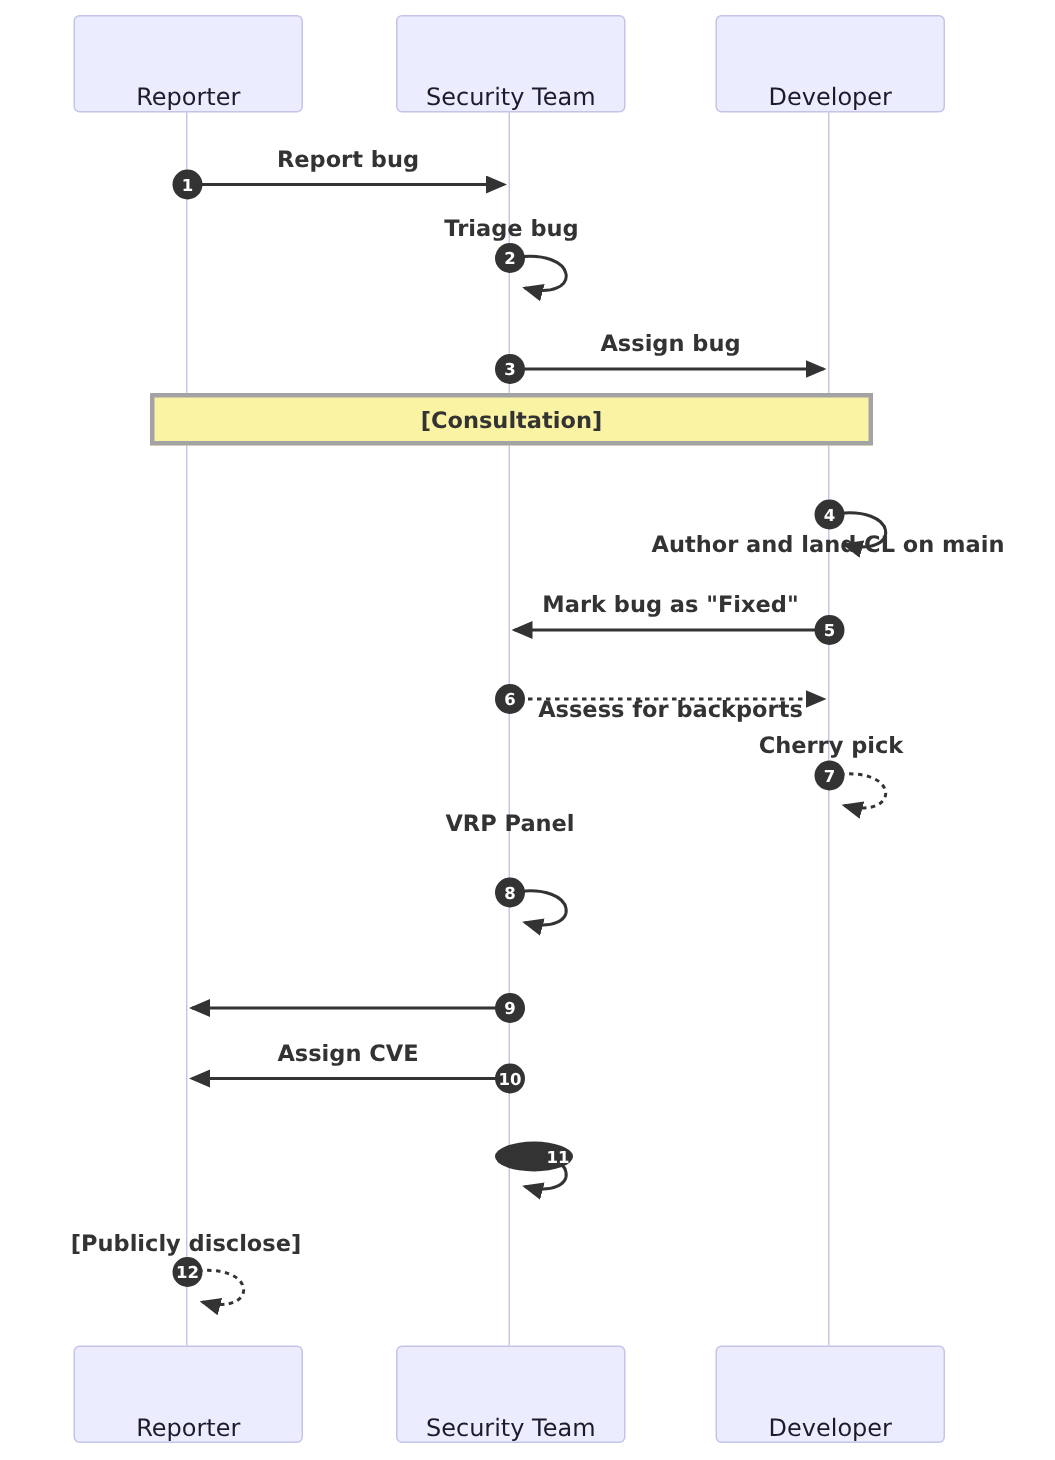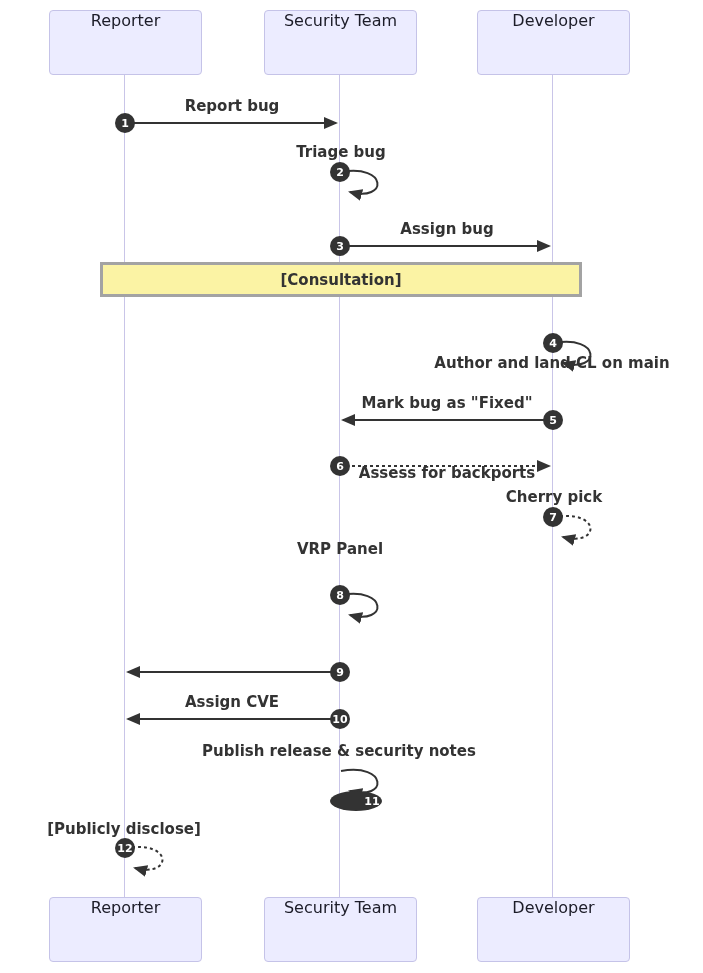--- a/index.html
+++ b/index.html
@@ -5,21 +5,21 @@
   html,body{margin:0;padding:0;background:#ffffff;}
   #canvas{
     position:relative;width:703px;height:973px;background:#ffffff;
     font-family:"DejaVu Sans","Liberation Sans",sans-serif;overflow:hidden;
   }
   .lifeline{position:absolute;width:1px;background:#c9c5e8;z-index:1;}
   #connectors{position:absolute;left:0;top:0;z-index:2;}
   .actor-box{
     position:absolute;width:151px;height:63px;background:#ececff;
     border:1px solid #c5c3e8;border-radius:4px;z-index:5;
-    display:flex;align-items:flex-start;justify-content:center;
+    display:flex;align-items:flex-end;justify-content:center;
     font-size:16px;color:#1c1c28;
   }
   .msg-label{
     position:absolute;transform:translateX(-50%);white-space:nowrap;
     font-size:15px;font-weight:700;color:#333333;z-index:4;line-height:18px;
   }
   .seq-badge{
     position:absolute;width:20px;height:20px;border-radius:50%;
     background:#333333;color:#ffffff;font-size:11px;font-weight:700;
     display:flex;align-items:center;justify-content:center;z-index:4;
@@ -86,29 +86,28 @@
 
   <div class="msg-label" style="left:232px;top:97px;">Report bug</div>
   <div class="msg-label" style="left:341px;top:143px;">Triage bug</div>
   <div class="msg-label" style="left:447px;top:220px;">Assign bug</div>
   <div class="msg-label" style="left:552px;top:316px;margin-top:38px;">Author and land CL on main</div>
   <div class="msg-label" style="left:447px;top:394px;">Mark bug as "Fixed"</div>
   <div class="msg-label" style="left:447px;top:440px;margin-top:24px;">Assess for backports</div>
   <div class="msg-label" style="left:554px;top:488px;">Cherry pick</div>
   <div class="msg-label" style="left:340px;top:540px;">VRP Panel</div>
   <div class="msg-label" style="left:232px;top:693px;">Assign CVE</div>
-  <div class="msg-label" style="left:339px;top:742px;">Publish release &amp; security notes</div>
   <div class="msg-label" style="left:124px;top:820px;">[Publicly disclose]</div>
 
   <div class="seq-badge" style="left:115px;top:113px;">1</div>
   <div class="seq-badge" style="left:330px;top:162px;">2</div>
   <div class="seq-badge" style="left:330px;top:236px;">3</div>
   <div class="seq-badge" style="left:543px;top:333px;">4</div>
   <div class="seq-badge" style="left:543px;top:410px;">5</div>
   <div class="seq-badge" style="left:330px;top:456px;">6</div>
   <div class="seq-badge" style="left:543px;top:507px;">7</div>
   <div class="seq-badge" style="left:330px;top:585px;">8</div>
   <div class="seq-badge" style="left:330px;top:662px;">9</div>
   <div class="seq-badge" style="left:330px;top:709px;">10</div>
-  <div class="seq-badge" style="left:330px;top:791px;padding-left:32px;">11</div>
+  <div class="seq-badge" style="left:330px;top:761px;padding-left:32px;">11</div>
   <div class="seq-badge" style="left:115px;top:838px;">12</div>
 
 </div>
 
 </body></html>

